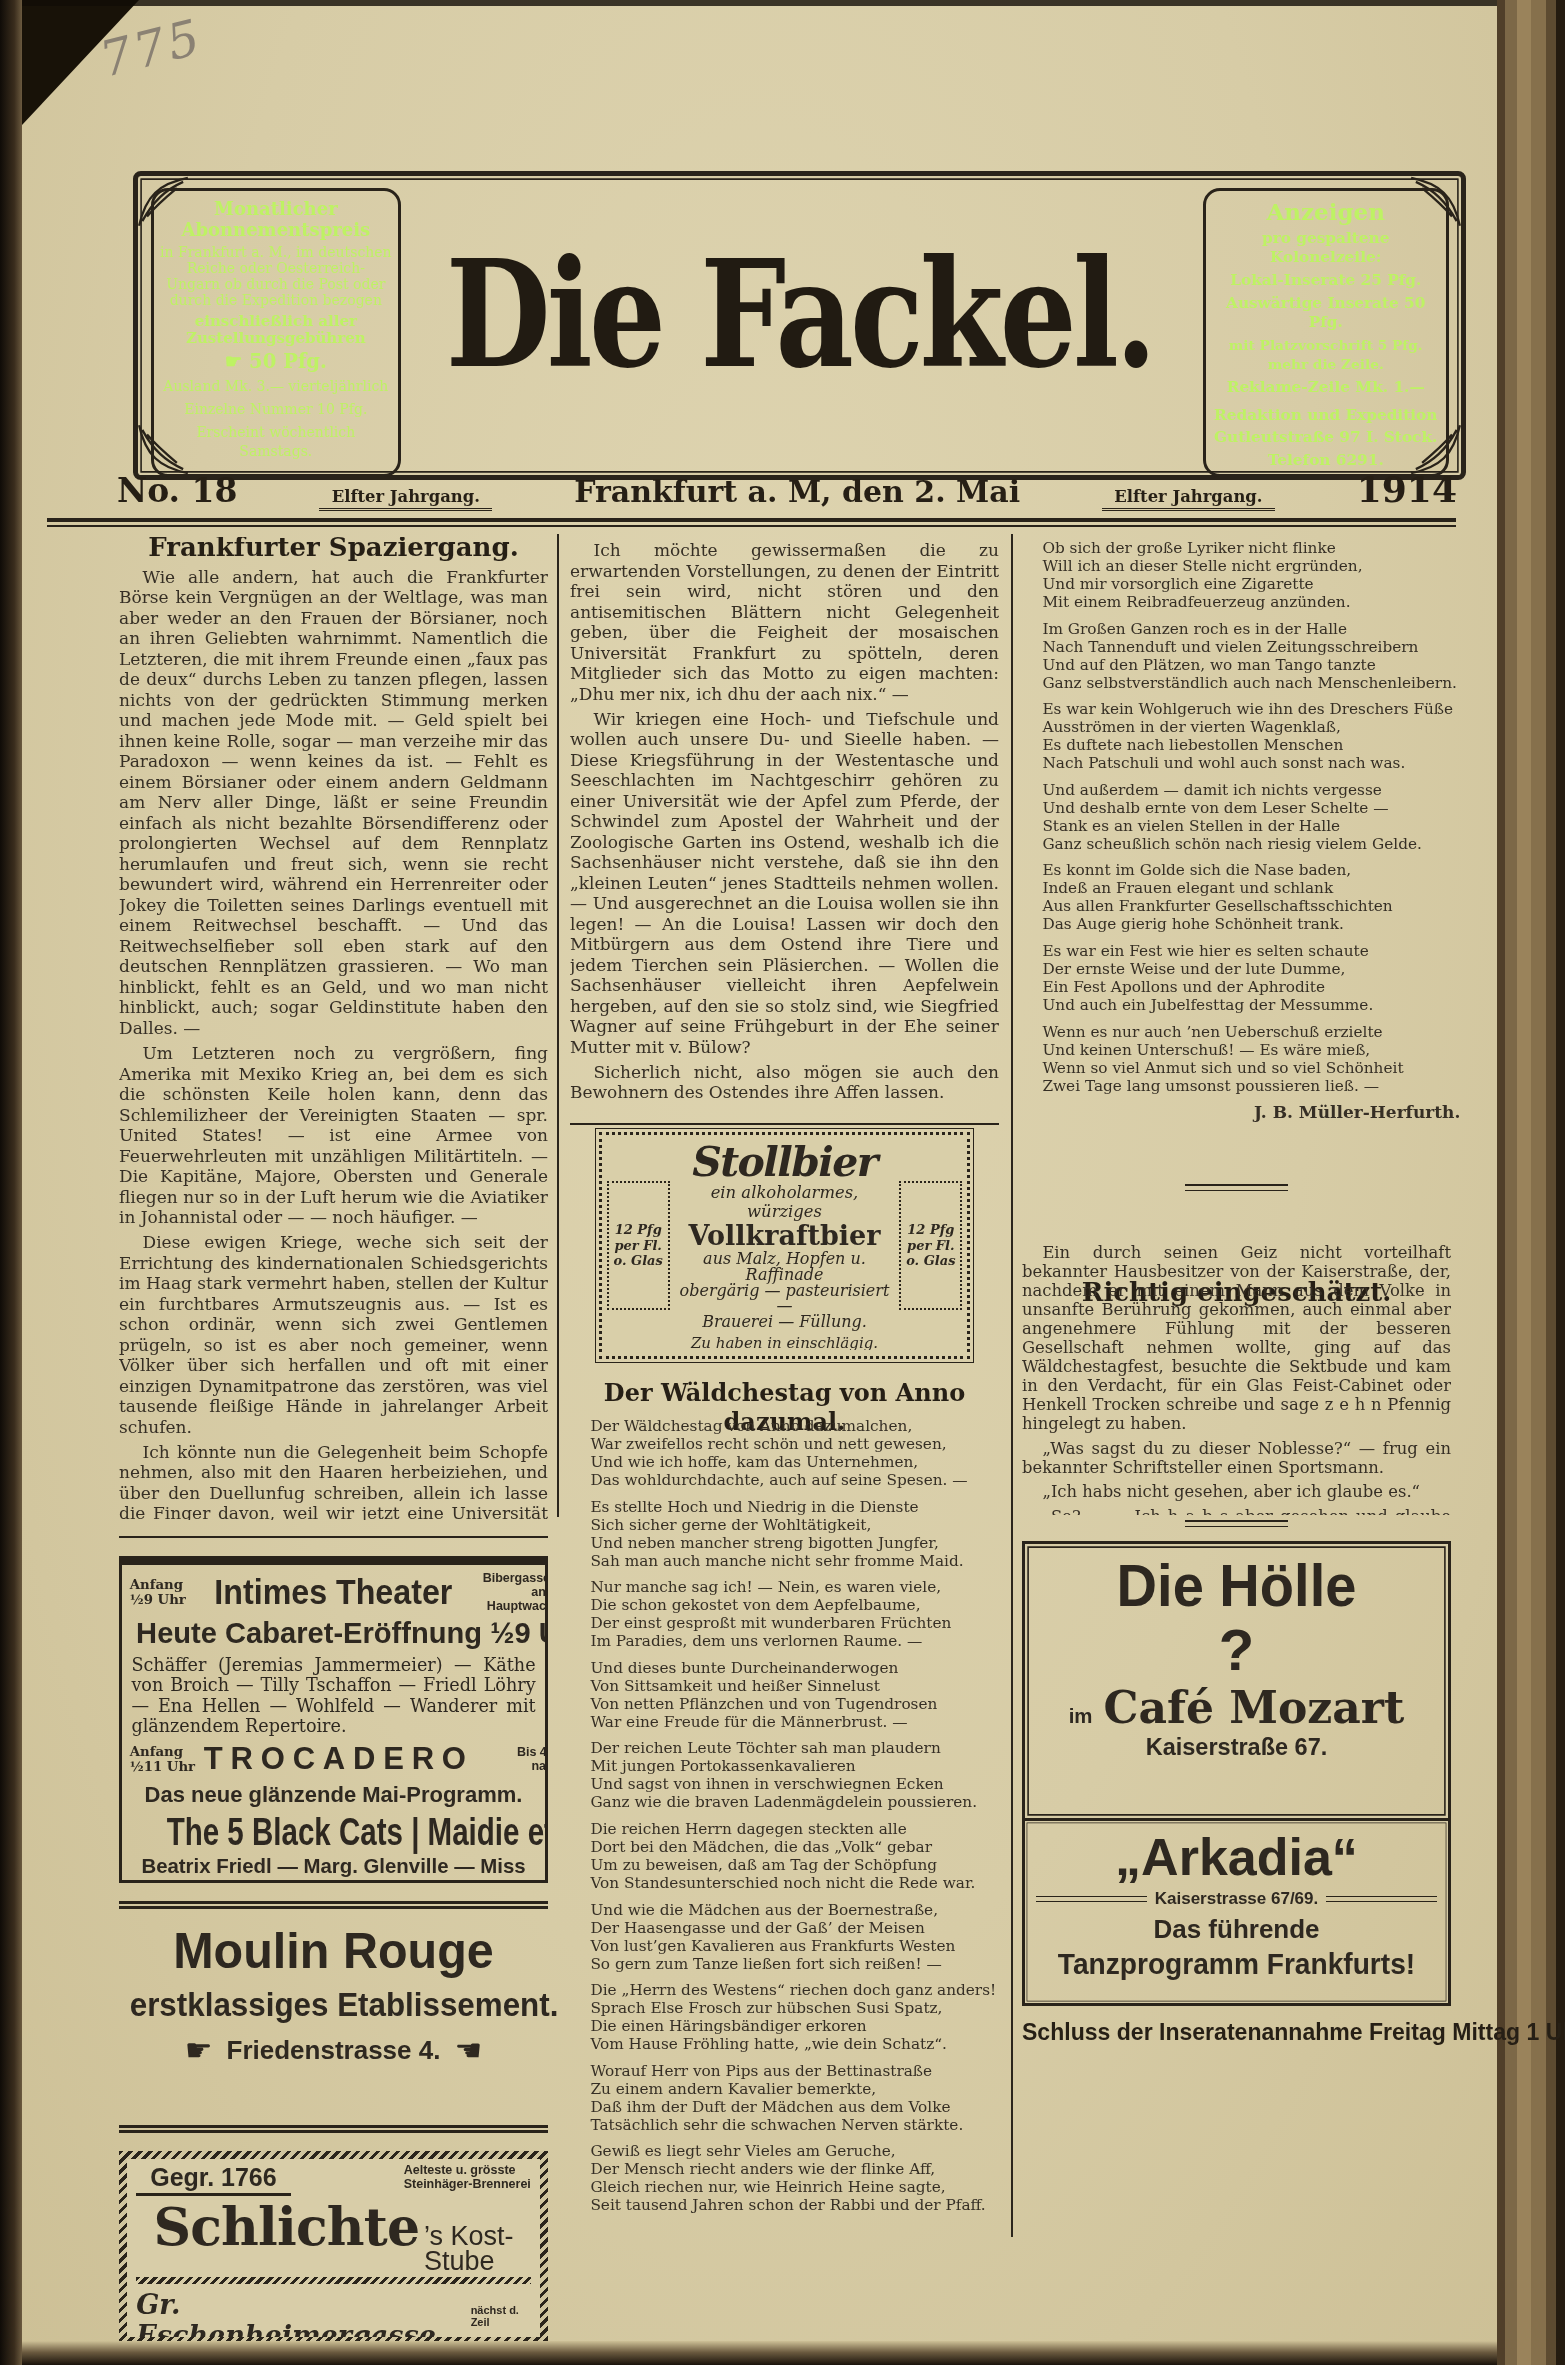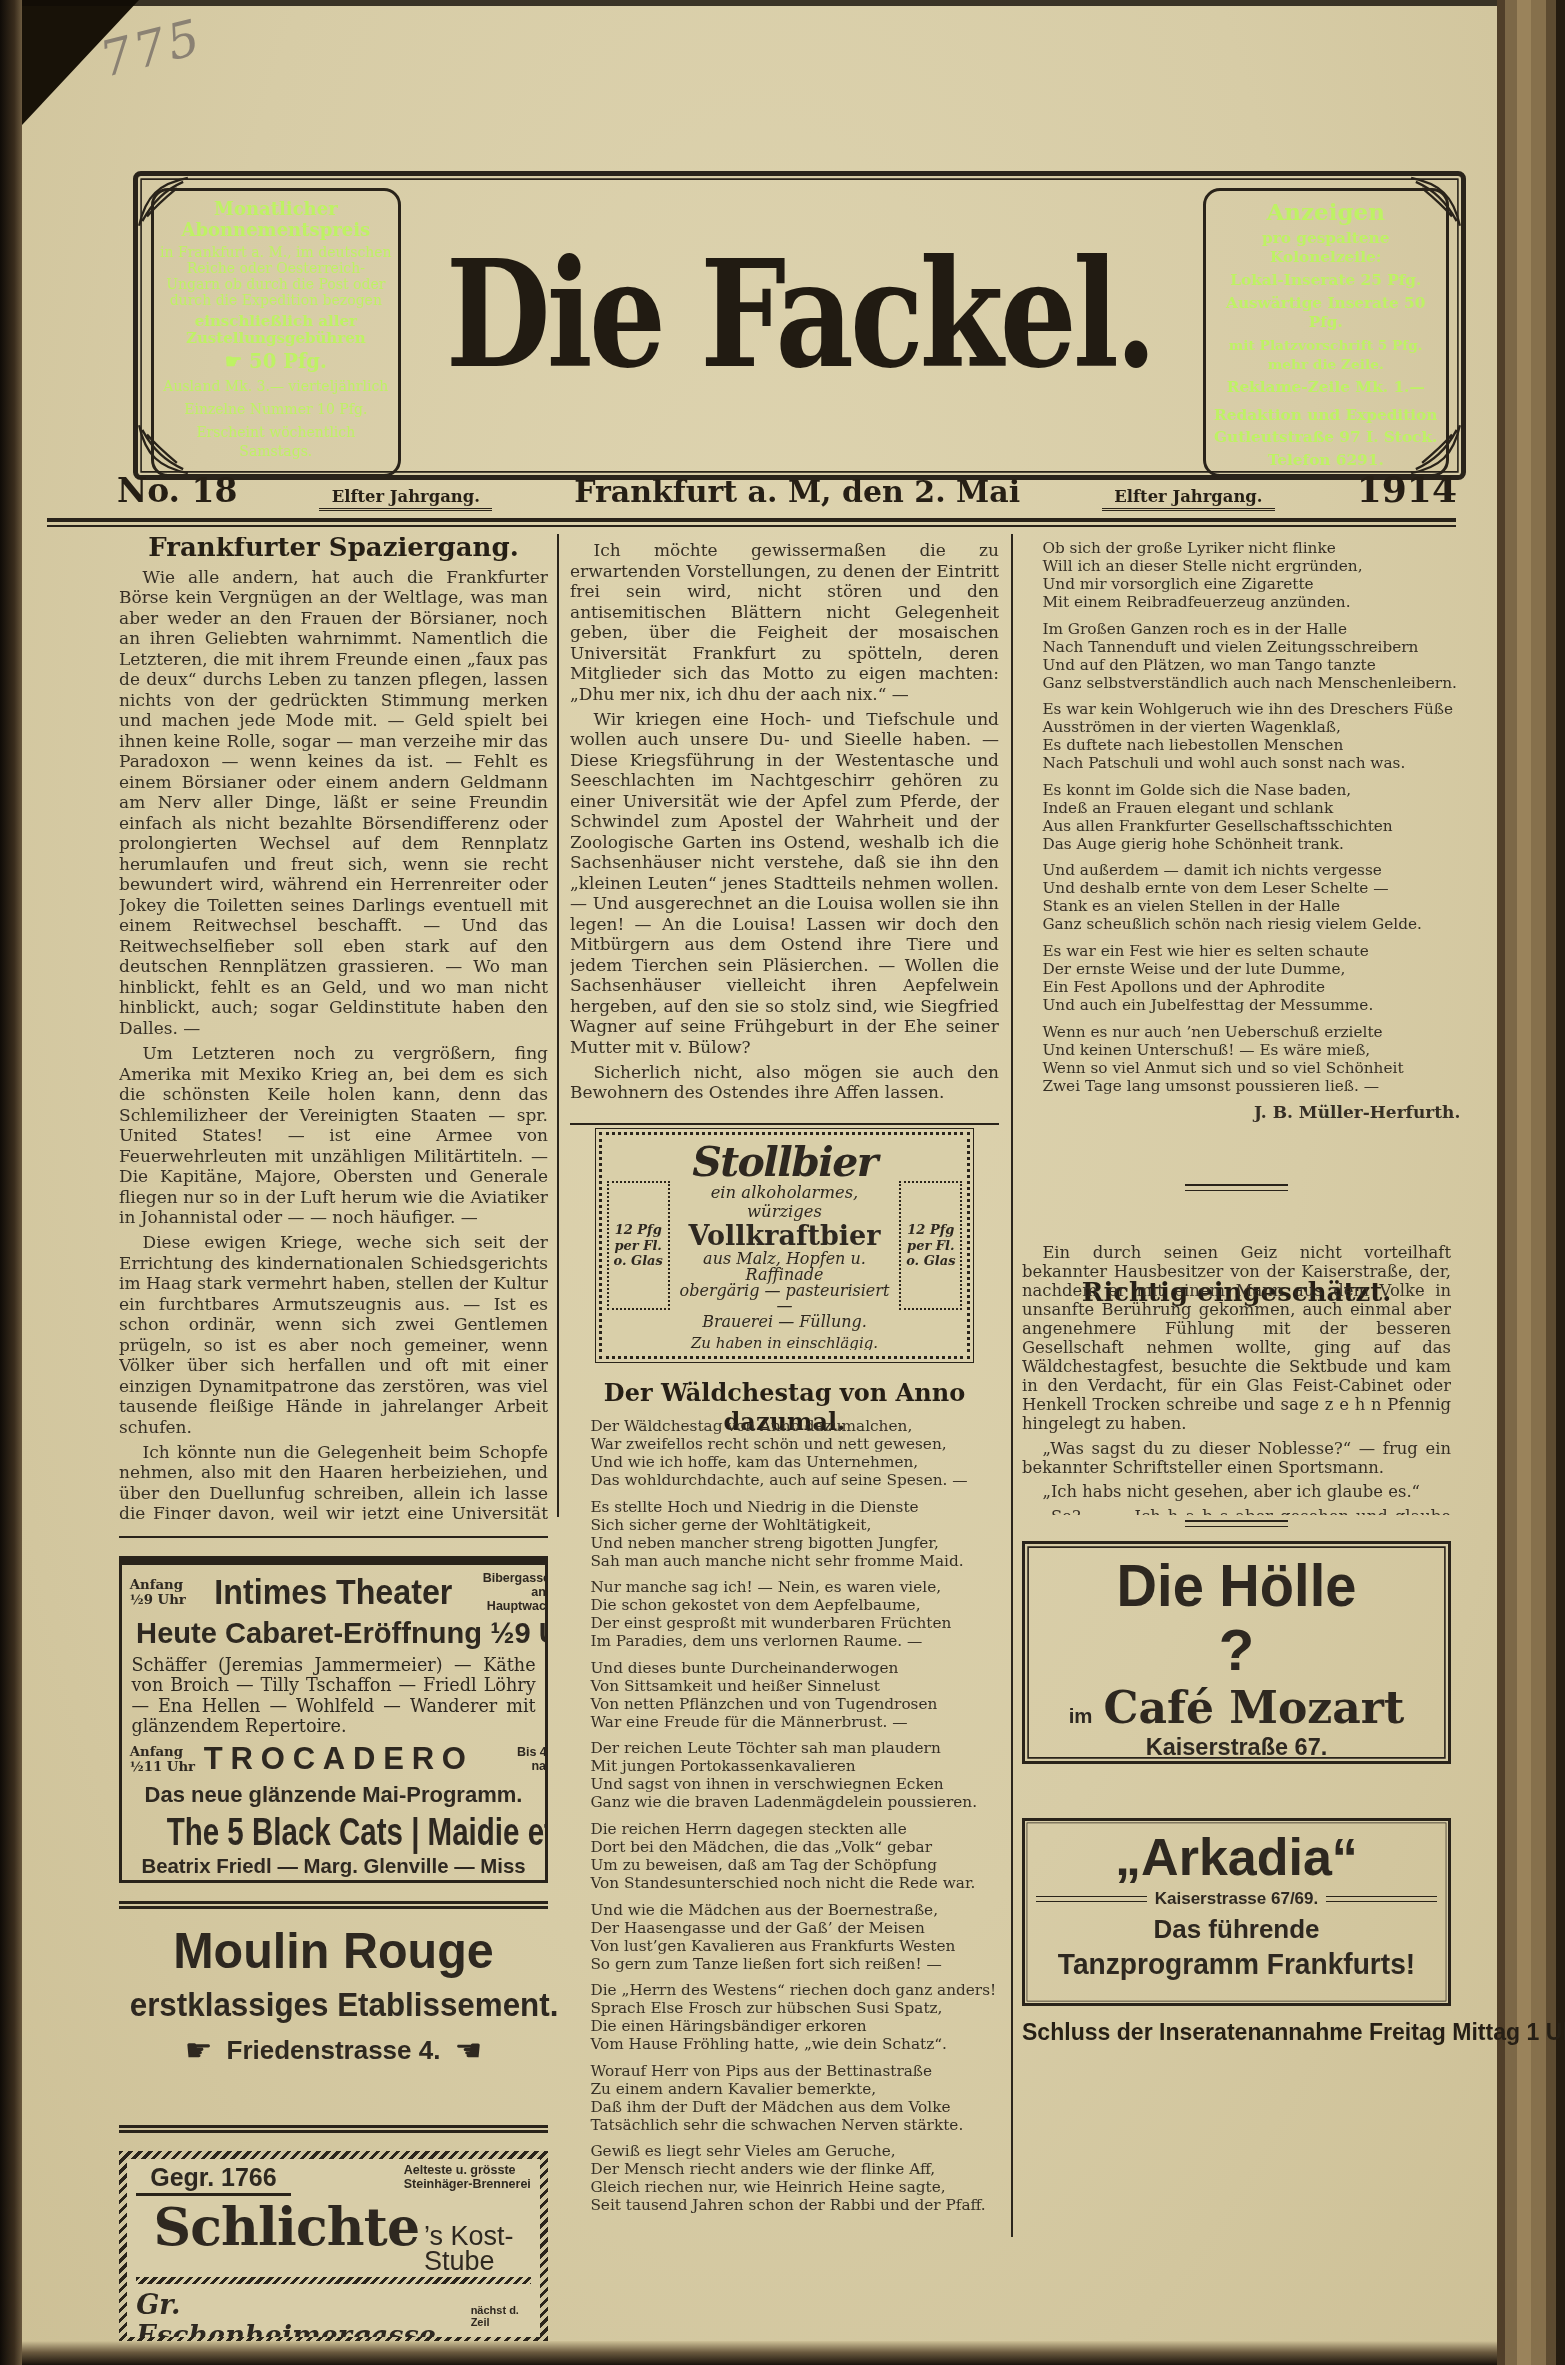--- a/index.html
+++ b/index.html
@@ -126,21 +126,21 @@
         justify-content:center;text-align:center;font-style:italic;font-size:13px;font-weight:bold;line-height:15.7px;}
   .sto-mid{flex:1;text-align:center;overflow:hidden;}
   .sto-name{font-size:41px;font-weight:bold;font-style:italic;letter-spacing:-1.6px;line-height:42px;}
   .sto-l1{font-size:16.4px;font-style:italic;line-height:19px;}
   .sto-l2{font-size:27px;font-weight:bold;line-height:30px;}
   .sto-l3{font-size:16px;font-style:italic;line-height:15.7px;}
   .sto-l4{font-size:15px;font-style:italic;font-weight:normal;margin-top:3.9px;}
   .sto-l5{font-size:16.4px;font-style:italic;font-weight:bold;}
 
   
-  .ad-hoe{left:1022px;top:1541px;width:429px;height:223px;border:3.9px solid #29231a;box-sizing:border-box;
+  .ad-hoe{left:1022px;top:1541px;width:429px;height:280px;border:3.9px solid #29231a;box-sizing:border-box;
         box-shadow:inset 0 0 0 2.3px #d7cca6,inset 0 0 0 3.9px #29231a;text-align:center;padding-top:7.8px;}
   .hoe-name{font-size:59px;font-weight:bold;white-space:nowrap;transform:scaleX(.95);}
   .hoe-q{font-size:58px;font-weight:bold;line-height:59px;}
   .hoe-row{display:flex;justify-content:center;align-items:baseline;gap:11px;margin-top:3.1px;}
   .hoe-im{font-size:20.4px;font-weight:bold;}
   .hoe-cafe{font-size:44px;font-weight:bold;}
   .hoe-addr{font-size:23.5px;font-weight:bold;margin-top:1.6px;}
 
   
   .ad-ark{left:1022px;top:1818px;width:429px;height:188px;border:3.1px solid #29231a;box-sizing:border-box;
@@ -361,28 +361,28 @@
 Und mir vorsorglich eine Zigarette
 Mit einem Reibradfeuerzeug anzünden.</div>
     <div class="stanza">Im Großen Ganzen roch es in der Halle
 Nach Tannenduft und vielen Zeitungsschreibern
 Und auf den Plätzen, wo man Tango tanzte
 Ganz selbstverständlich auch nach Menschenleibern.</div>
     <div class="stanza">Es war kein Wohlgeruch wie ihn des Dreschers Füße
 Ausströmen in der vierten Wagenklaß,
 Es duftete nach liebestollen Menschen
 Nach Patschuli und wohl auch sonst nach was.</div>
+    <div class="stanza">Und außerdem — damit ich nichts vergesse
+Und deshalb ernte von dem Leser Schelte —
+Stank es an vielen Stellen in der Halle
+Ganz scheußlich schön nach riesig vielem Gelde.</div>
     <div class="stanza">Es konnt im Golde sich die Nase baden,
 Indeß an Frauen elegant und schlank
 Aus allen Frankfurter Gesellschaftsschichten
 Das Auge gierig hohe Schönheit trank.</div>
-    <div class="stanza">Und außerdem — damit ich nichts vergesse
-Und deshalb ernte von dem Leser Schelte —
-Stank es an vielen Stellen in der Halle
-Ganz scheußlich schön nach riesig vielem Gelde.</div>
     <div class="stanza">Es war ein Fest wie hier es selten schaute
 Der ernste Weise und der lute Dumme,
 Ein Fest Apollons und der Aphrodite
 Und auch ein Jubelfesttag der Messumme.</div>
     <div class="stanza">Wenn es nur auch ’nen Ueberschuß erzielte
 Und keinen Unterschuß! — Es wäre mieß,
 Wenn so viel Anmut sich und so viel Schönheit
 Zwei Tage lang umsonst poussieren ließ. —</div>
     <div class="signature">J. B. Müller-Herfurth.</div>
   </div>

